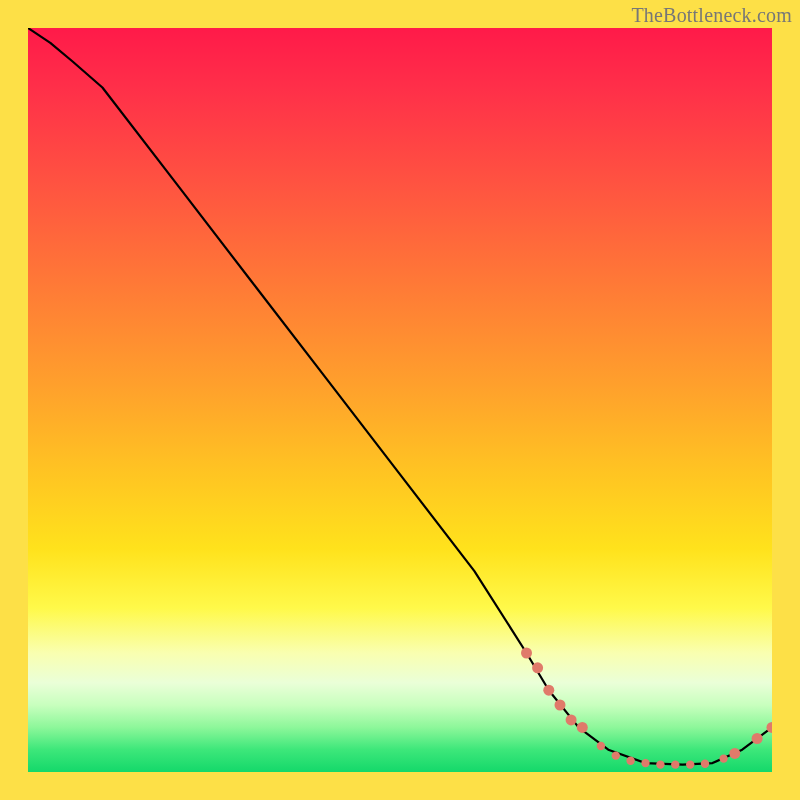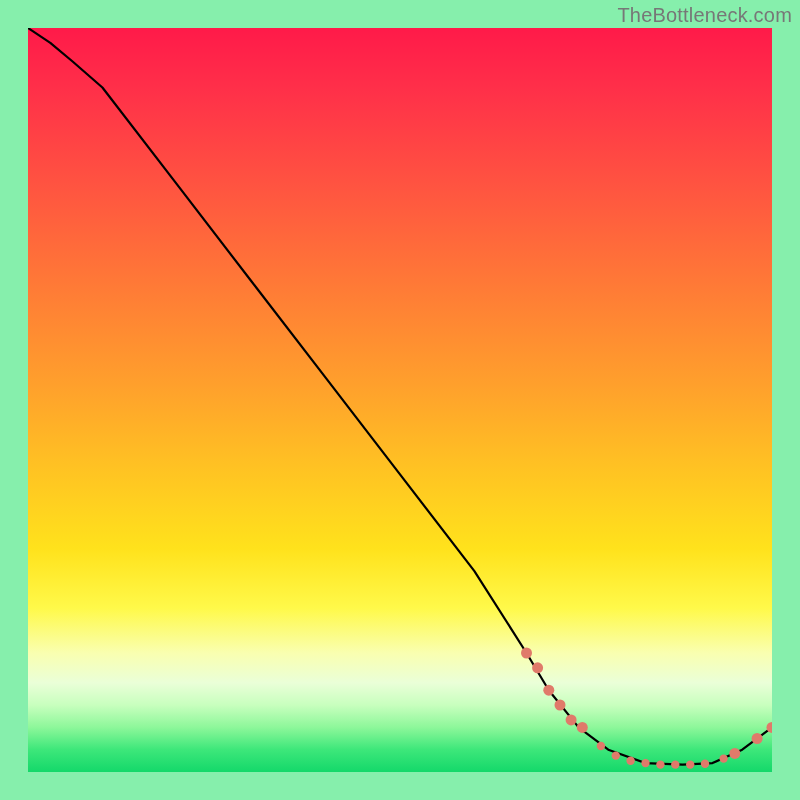--- a/index.html
+++ b/index.html
@@ -8,21 +8,22 @@
     width: 800px;
     height: 800px;
     background: #000;
     font-family: Arial, Helvetica, sans-serif;
     overflow: hidden;
   }
   .frame {
     position: relative;
     width: 800px;
     height: 800px;
-    background: #86efac;
+    background: #fde047;
+    font-family: Liberation Serif, serif;
   }
   .watermark {
     position: absolute;
     top: 4px;
     right: 8px;
     color: #777;
     font-size: 20px;
     letter-spacing: 0.2px;
     user-select: none;
   }

